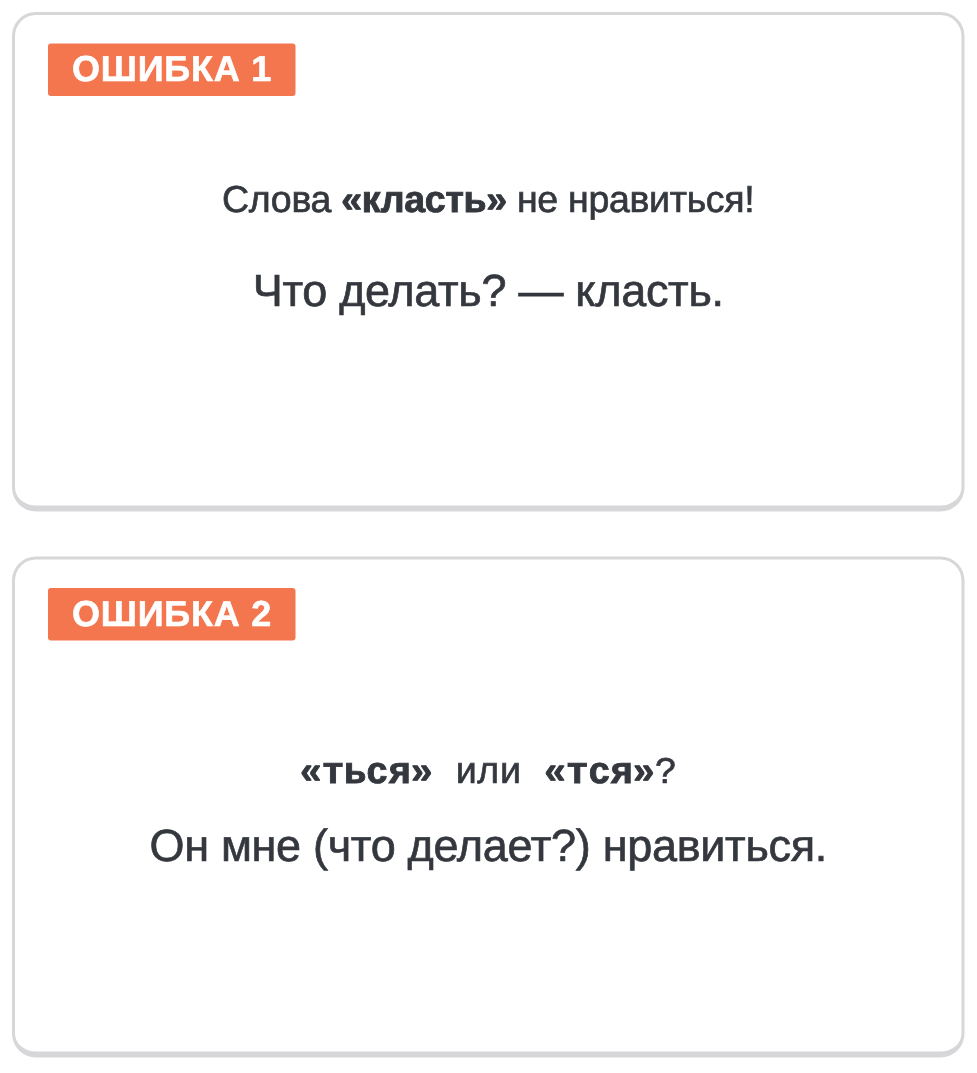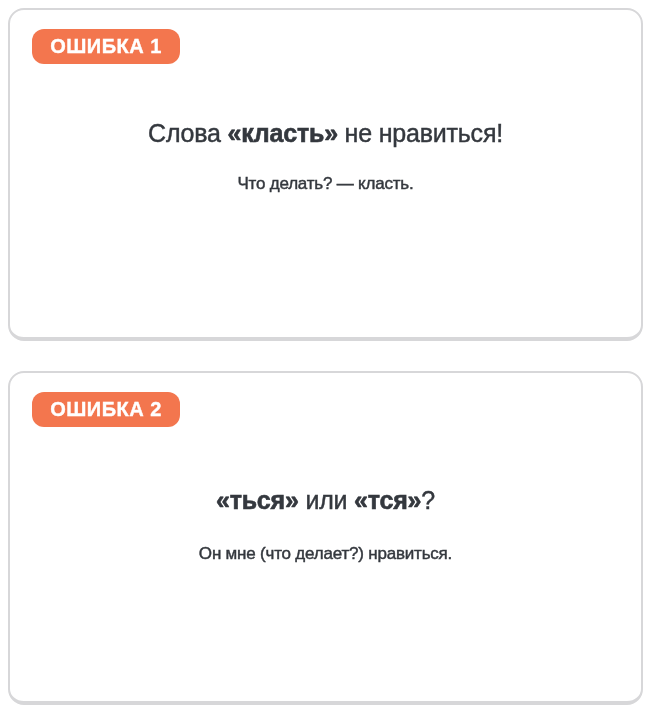--- a/index.html
+++ b/index.html
@@ -31,22 +31,22 @@
   .badge {
     position: absolute;
     left: 22px;
     top: 19px;
     box-sizing: border-box;
     min-width: 148px;
     height: 35px;
     padding: 0 16px;
     background: var(--badge-bg, #f3764e);
     color: var(--badge-text, #ffffff);
-    border-radius: 12px;
-    font-size: 20px;
+    border-radius: 2px;
+    font-size: 24px;
     font-weight: bold;
     line-height: 35px;
     text-align: center;
     letter-spacing: 0.5px;
     -webkit-text-stroke: 0.4px currentColor;
   }
 
   .heading {
     position: absolute;
     left: 0;
@@ -54,34 +54,34 @@
     margin: 0;
     text-align: center;
     font-size: 25px;
     font-weight: normal;
     line-height: 30px;
     color: var(--text, #34383e);
     -webkit-text-stroke: 0.45px currentColor;
     letter-spacing: -0.2px;
   }
   .card-1 .heading { top: 108px; }
-  .card-2 .heading { top: 112px; }
+  .card-2 .heading { top: 128px; font-family: Liberation Mono, monospace; }
 
   .bold-seg {
     font-weight: bold;
     -webkit-text-stroke: 0.6px currentColor;
   }
 
   .examples {
     position: absolute;
     left: 0;
     right: 0;
-    margin: 0;
+    margin: 11px;
     text-align: center;
-    font-size: 17px;
+    font-size: 30px;
     color: var(--text, #34383e);
     -webkit-text-stroke: 0.45px currentColor;
     letter-spacing: -0.2px;
   }
   .card-1 .examples { top: 158px; line-height: 32px; }
   .card-2 .examples { top: 160px; line-height: 42px; }
 
   .example-line { display: block; }
 </style>
 </head>

